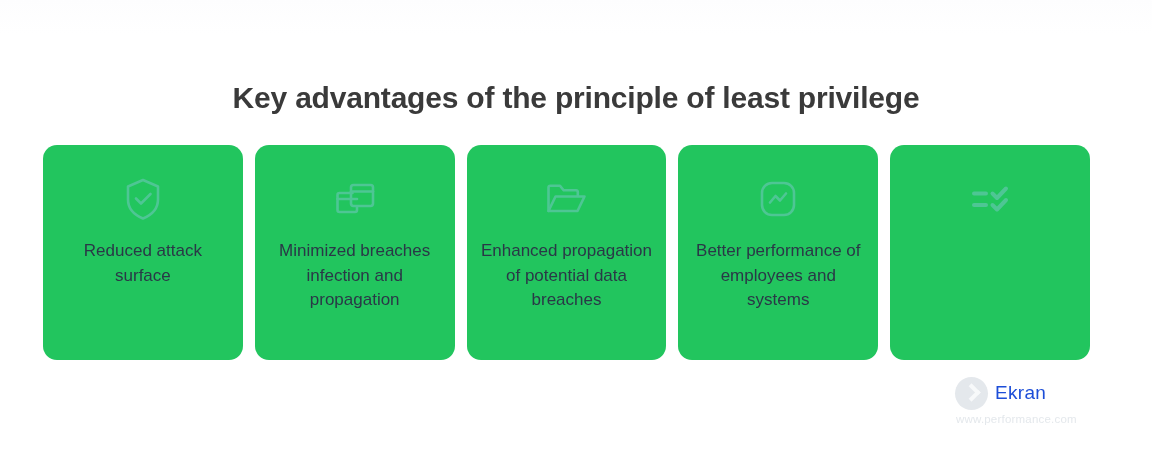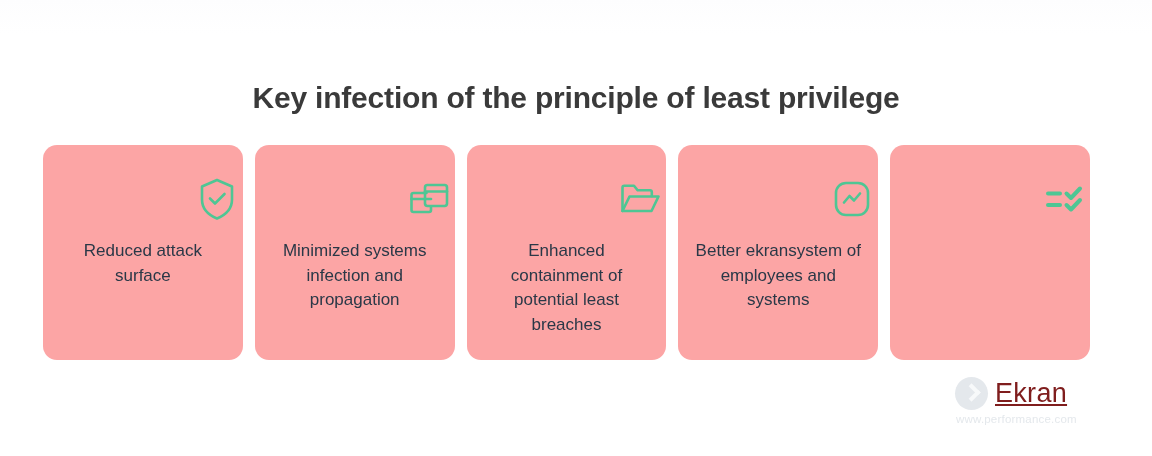--- a/index.html
+++ b/index.html
@@ -46,25 +46,25 @@
     top: 145px;
     left: 43px;
     width: 1047px;
     height: 215px;
     display: flex;
     gap: 12px;
   }
 
   .card {
     flex: 1 1 0;
-    background: #fca5a5;
+    background: #22c55e;
     border-radius: 14px;
     display: flex;
     flex-direction: column;
-    align-items: flex-end;
+    align-items: center;
     padding-top: 28px;
     box-sizing: border-box;
   }
 
   .card-icon {
     width: 52px;
     height: 52px;
     display: flex;
     align-items: center;
     justify-content: center;
@@ -107,42 +107,41 @@
     position: absolute;
     left: 10px;
     top: 9px;
     width: 9px;
     height: 9px;
     border-top: 4px solid #f7f9fa;
     border-right: 4px solid #f7f9fa;
     transform: rotate(45deg);
   }
   .wm-name {
-    font-size: 27px;
-    color: #7f1d1d;
+    font-size: 19px;
+    color: #1d4ed8;
     line-height: 30px;
     letter-spacing: 0.3px;
-    text-decoration: underline;
   }
   .wm-url {
     font-size: 11.5px;
     color: #e4e8ec;
     letter-spacing: 0.2px;
     margin-top: 3px;
     margin-left: 1px;
   }
 </style>
 </head>
 <body>
 
 <div class="infographic">
 
   <div class="top-fade"></div>
 
-  <div class="page-title">Key infection of the principle of least privilege</div>
+  <div class="page-title">Key advantages of the principle of least privilege</div>
 
   <div class="cards-row">
 
     <div class="card">
       <div class="card-icon">
         <svg width="48" height="48" viewBox="0 0 48 48" fill="none" stroke="#4ec694" stroke-width="2.6" stroke-linecap="round" stroke-linejoin="round">
           <path d="M24 5 L39 11.5 V24.5 C39 33.5 32.5 40 24 43.5 C15.5 40 9 33.5 9 24.5 V11.5 Z"></path>
           <path d="M17 23.5 L22 28.5 L31.5 19"></path>
         </svg>
       </div>
@@ -151,41 +150,41 @@
 
     <div class="card">
       <div class="card-icon">
         <svg width="48" height="48" viewBox="0 0 48 48" fill="none" stroke="#4ec694" stroke-width="2.6" stroke-linecap="round" stroke-linejoin="round">
           <path d="M21.5 18 H8.5 a2 2 0 0 0 -2 2 V35 a2 2 0 0 0 2 2 H24 a2 2 0 0 0 2 -2 V31.5"></path>
           <path d="M6.5 24 H26"></path>
           <rect x="20" y="10" width="22" height="21" rx="2.4"></rect>
           <path d="M20 16.5 H42"></path>
         </svg>
       </div>
-      <div class="card-label">Minimized systems infection and propagation</div>
+      <div class="card-label">Minimized breaches infection and propagation</div>
     </div>
 
     <div class="card">
       <div class="card-icon">
         <svg width="48" height="48" viewBox="0 0 48 48" fill="none" stroke="#4ec694" stroke-width="2.6" stroke-linecap="round" stroke-linejoin="round">
           <path d="M6.5 36 V12.5 a1.8 1.8 0 0 1 1.8 -1.8 H18 l3.6 4.6 H34 a1.8 1.8 0 0 1 1.8 1.8 V21"></path>
           <path d="M6.5 36 L13.5 21.5 H42.5 L35.5 36 Z"></path>
         </svg>
       </div>
-      <div class="card-label">Enhanced containment of potential least breaches</div>
+      <div class="card-label">Enhanced propagation of potential data breaches</div>
     </div>
 
     <div class="card">
       <div class="card-icon">
         <svg width="48" height="48" viewBox="0 0 48 48" fill="none" stroke="#4ec694" stroke-width="2.6" stroke-linecap="round" stroke-linejoin="round">
           <rect x="8" y="8" width="32" height="32" rx="10"></rect>
           <path d="M16 27.5 L21.5 21 L26 25.5 L32 18.5"></path>
         </svg>
       </div>
-      <div class="card-label">Better ekransystem of employees and systems</div>
+      <div class="card-label">Better performance of employees and systems</div>
     </div>
 
     <div class="card">
       <div class="card-icon">
         <svg width="48" height="48" viewBox="0 0 48 48" fill="none" stroke="#4ec694" stroke-width="4" stroke-linecap="round" stroke-linejoin="round">
           <path d="M8 18.5 H20"></path>
           <path d="M8 30 H20"></path>
           <path d="M26.5 18.5 L31 23 L40 13.5"></path>
           <path d="M26.5 30 L31 34.5 L40 25"></path>
         </svg>

